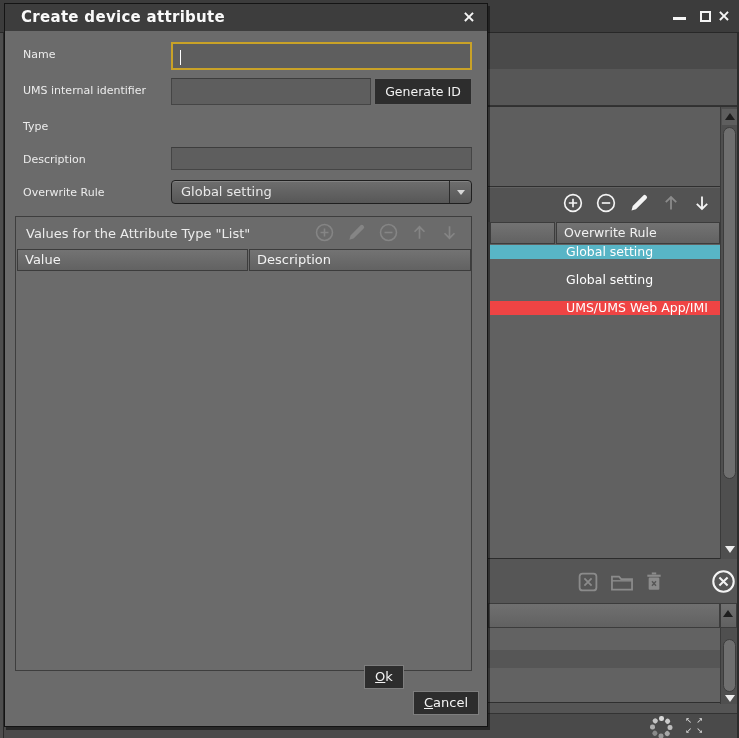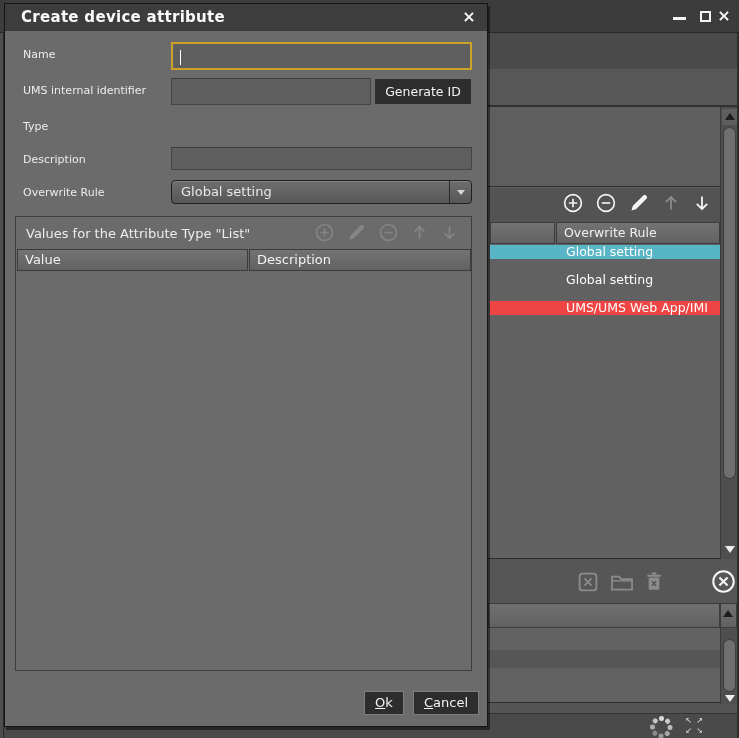--- a/index.html
+++ b/index.html
@@ -313,21 +313,21 @@
               <path d="M10 3.5V16M4.8 10.8L10 16l5.2-5.2" fill="none" stroke="currentColor" stroke-width="1.8"></path>
             </svg>
         </span>
       </div>
 
       <div class="abs thead-cell vhead1" style="font-size:13px;">Value</div>
       <div class="abs thead-cell vhead2" style="font-size:13px;">Description</div>
       <div class="abs" style="left:1px; top:54px; width:454px; height:399px;"></div>
     </div>
 
-    <div class="abs dkbtn okrow-btn" style="left:359px; top:687px; width:40px;">
+    <div class="abs dkbtn okrow-btn" style="left:359px; top:661px; width:40px;">
       <span class="mn">Ok</span>
     </div>
     <div class="abs dkbtn okrow-btn" style="left:408px; top:687px; width:66px;">
       <span class="mn">Cancel</span>
     </div>
   </div>
 
 </div>
 
 </body></html>

